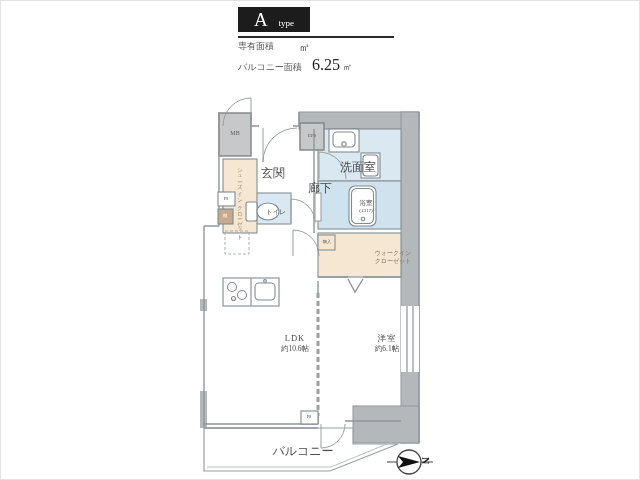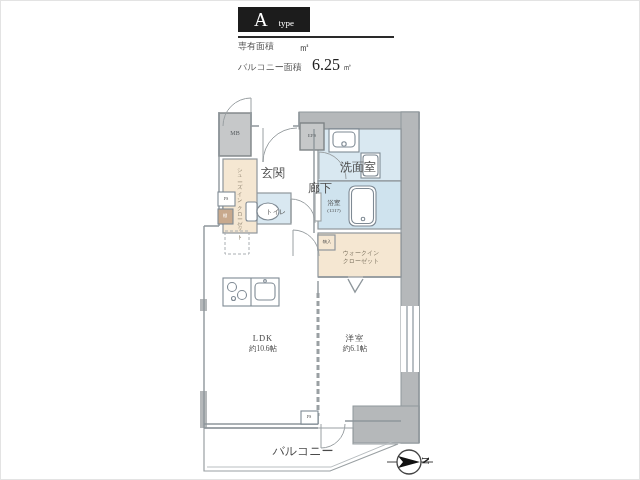--- a/index.html
+++ b/index.html
@@ -25,21 +25,21 @@
   .balc-row .unit{font-size:9px;color:#333;margin-left:3px;}
   
   .plan-svg{position:absolute;left:0;top:0;width:640px;height:480px;}
   .label{position:absolute;transform:translate(-50%,-50%);white-space:nowrap;
          text-align:center;color:#4a4a4a;line-height:1.25;}
   .lab-7{font-size:12px;padding-left:32px;}
   .lab-65{font-size:6.5px;}
   .lab-6{font-size:6px;}
   .lab-5{font-size:5px;letter-spacing:0;}
   .lab-45{font-size:5px;transform:translate(-50%,-50%) scale(.85);}
-  .two-line{line-height:1.35;}
+  .two-line{line-height:1.35;margin-left:32px;}
   .vert{writing-mode:vertical-rl;transform:translate(-50%,-50%);
         font-size:5.5px;color:#8a7f6c;letter-spacing:1px;line-height:1.6;height:64px;}
   .north{position:absolute;left:421px;top:454px;font-size:10px;font-weight:bold;color:#222;
          transform:rotate(90deg);}
 </style>
 </head>
 <body>
 
 <div class="page">
 

